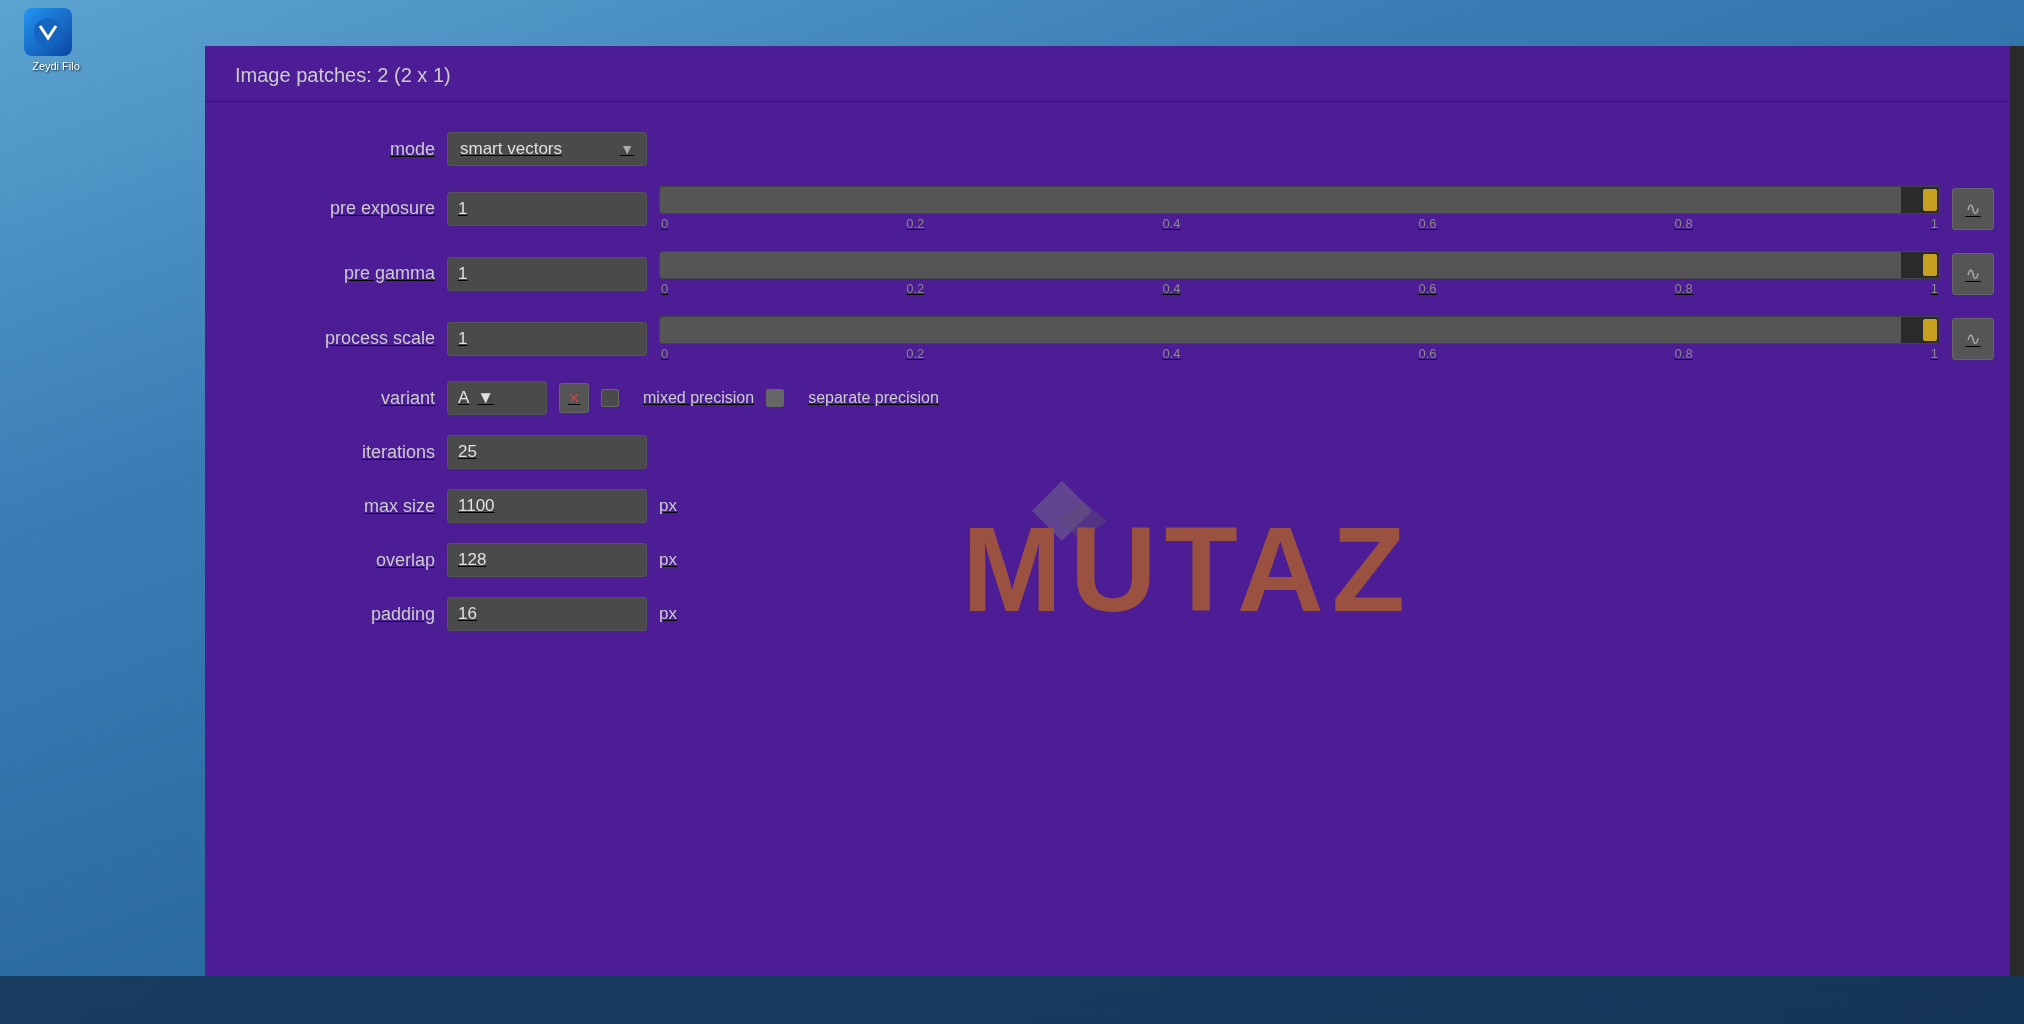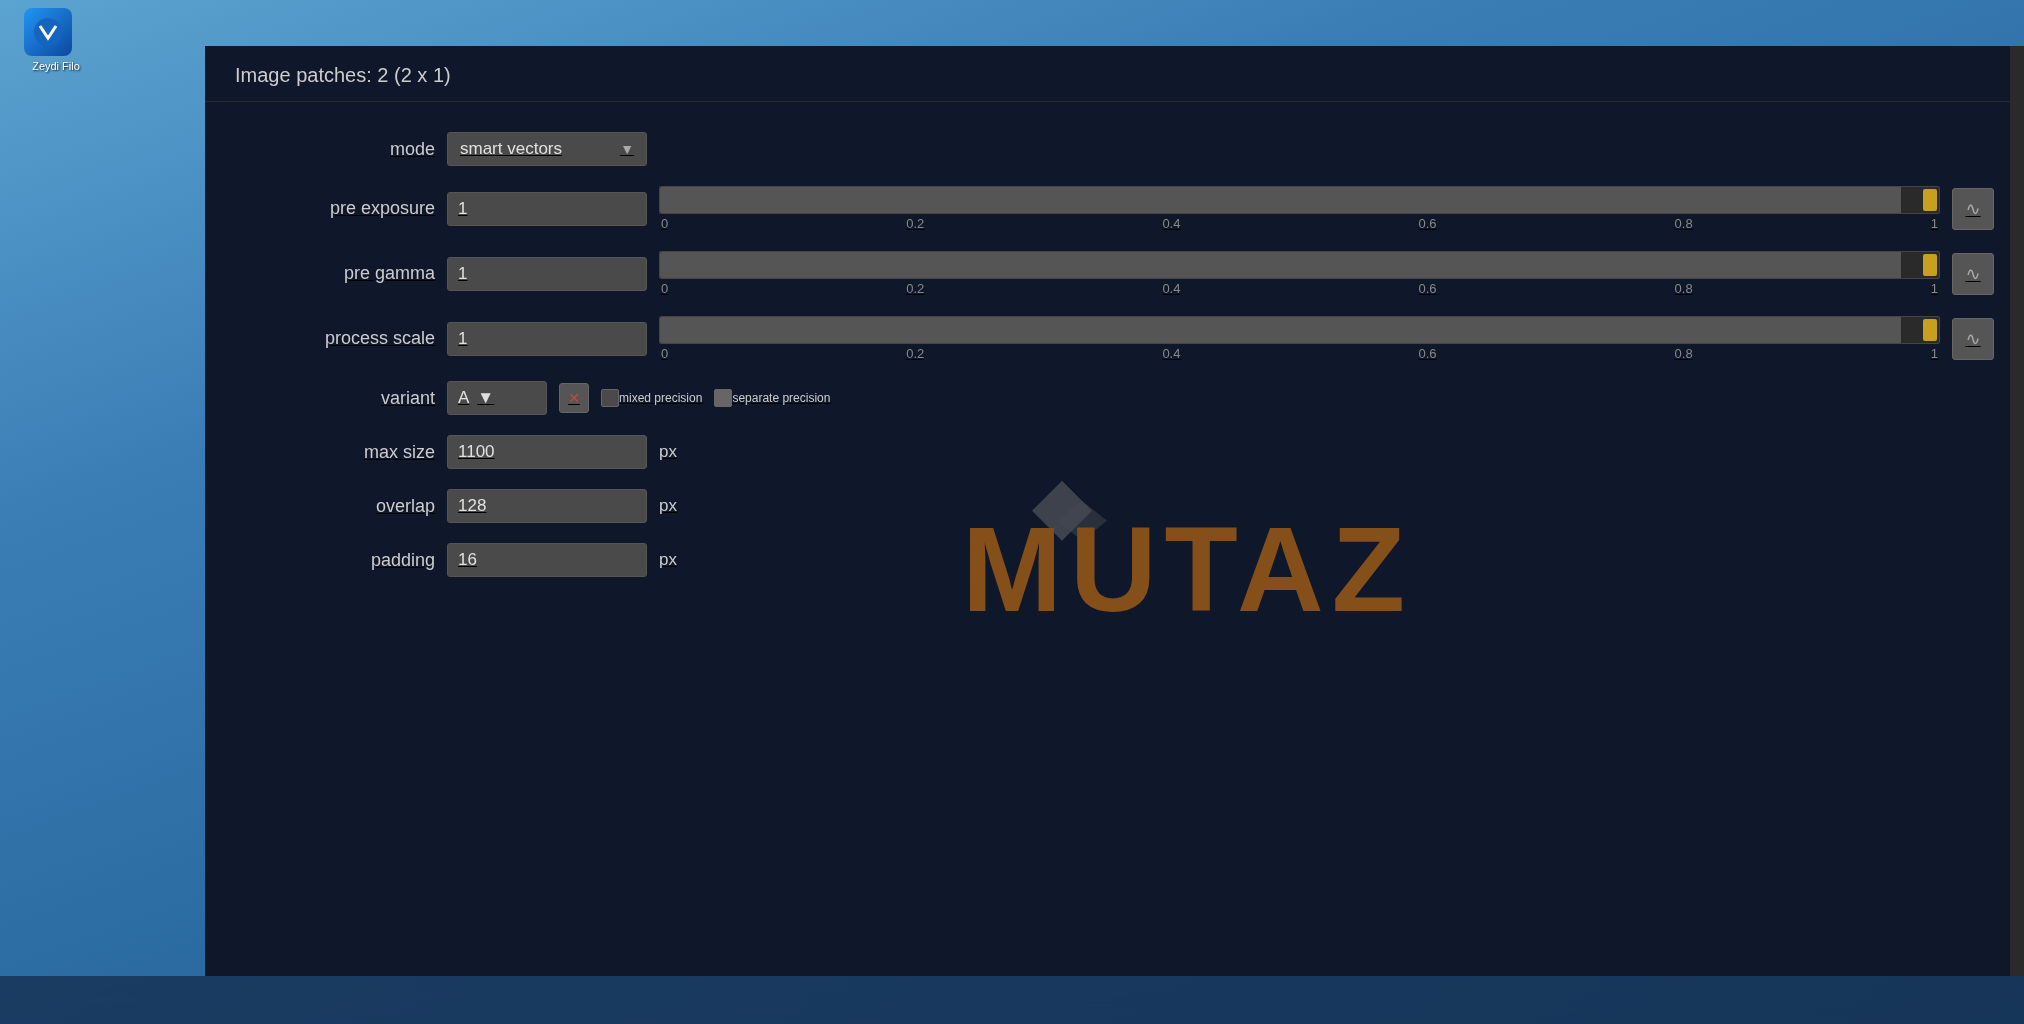--- a/index.html
+++ b/index.html
@@ -66,21 +66,21 @@
       margin-left: 16px;
     }
 
     
     .app-panel {
       position: absolute;
       top: 46px;
       left: 205px;
       right: 0;
       bottom: 48px;
-      background: #0f172a;
+      background: #4c1d95;
       display: flex;
       flex-direction: column;
     }
 
     
     .panel-header {
       padding: 18px 30px 14px 30px;
       color: #cccccc;
       font-size: 20px;
       font-weight: 400;
@@ -231,23 +231,23 @@
       display: flex;
       align-items: center;
       justify-content: center;
       cursor: pointer;
       font-size: 16px;
     }
 
     .checkbox-label {
       display: flex;
       align-items: center;
-      gap: 0;
+      gap: 24px;
       color: #cccccc;
-      font-size: 12px;
+      font-size: 16px;
       cursor: pointer;
     }
 
     .checkbox {
       width: 18px;
       height: 18px;
       background: #4a4a4a;
       border: 1px solid #666;
       border-radius: 2px;
     }
@@ -390,20 +390,24 @@
       <label class="checkbox-label">
         <div class="checkbox"></div>
         <span>mixed precision</span>
       </label>
       <label class="checkbox-label">
         <div class="checkbox checked"></div>
         <span>separate precision</span>
       </label>
     </div>
 
+    <div class="form-row">
+      <span class="form-label">iterations</span>
+      <input class="text-input" type="text" value="25" style="">
+    </div>
 
     <div class="form-row">
       <span class="form-label">max size</span>
       <input class="text-input" type="text" value="1100" style="">
       <span class="unit-label">px</span>
     </div>
 
     <div class="form-row">
       <span class="form-label">overlap</span>
       <input class="text-input" type="text" value="128" style="">

